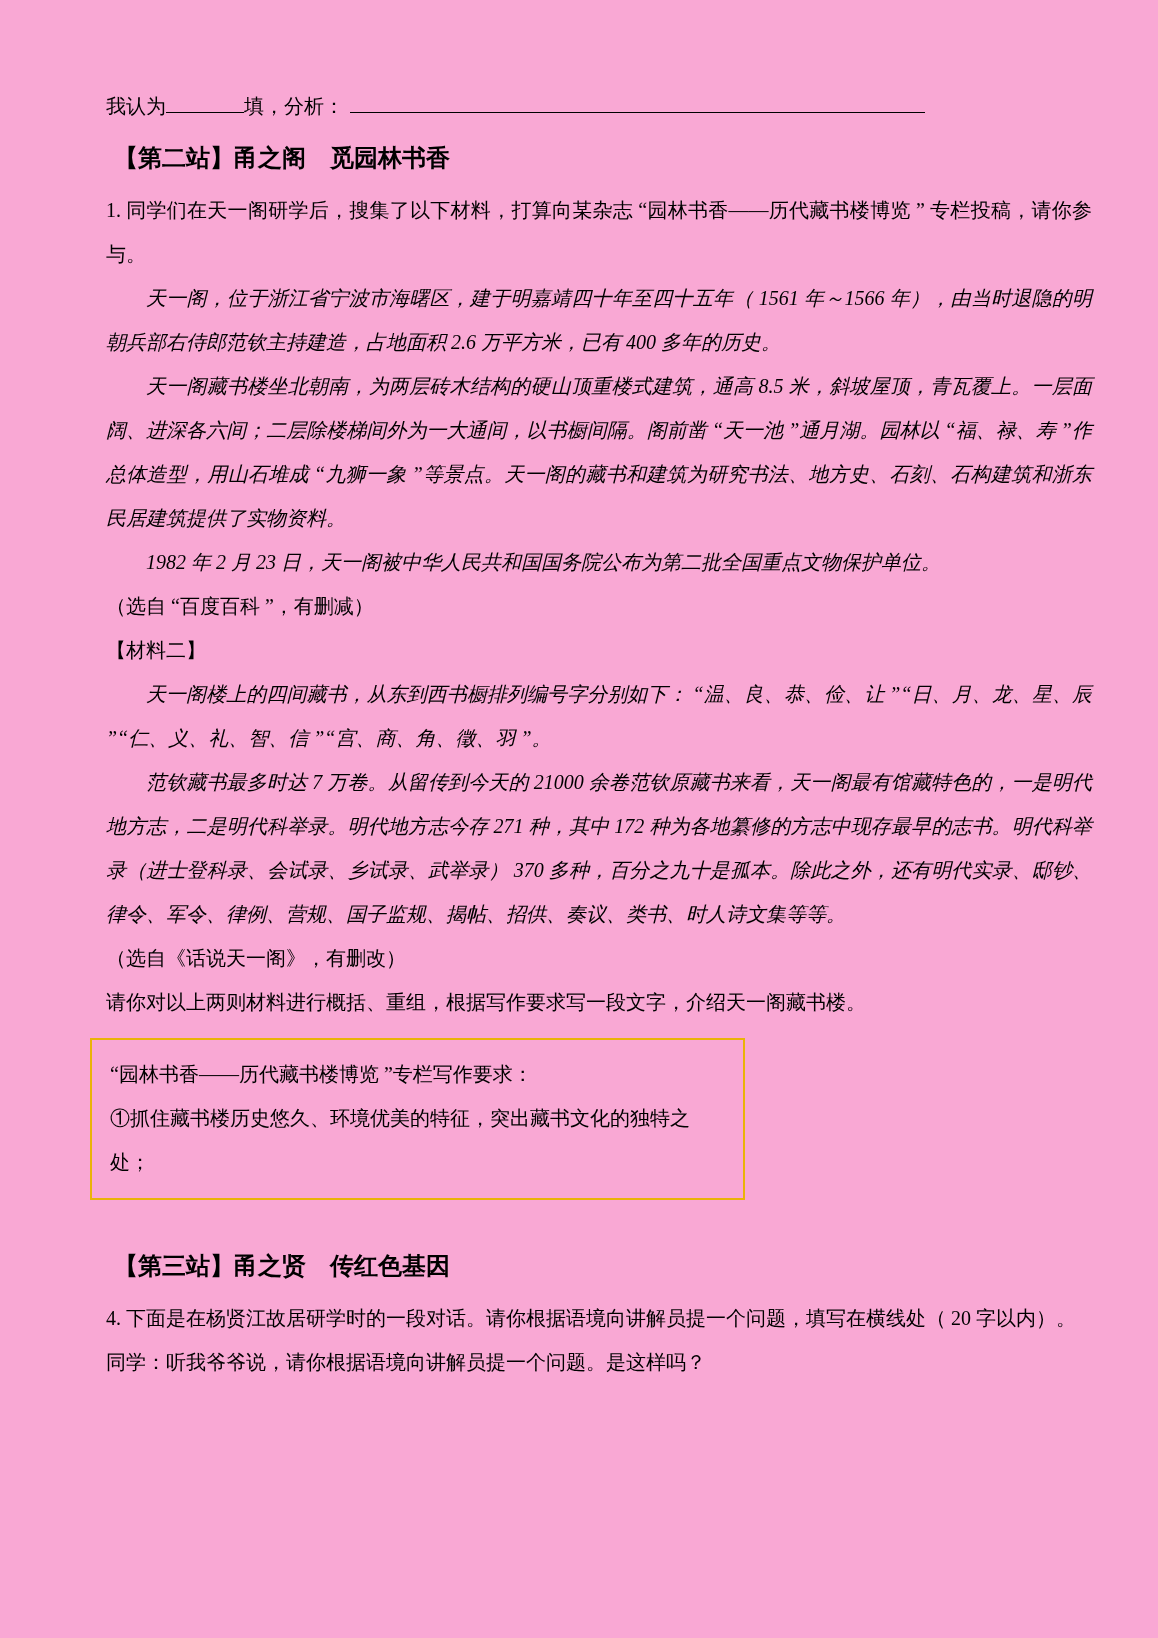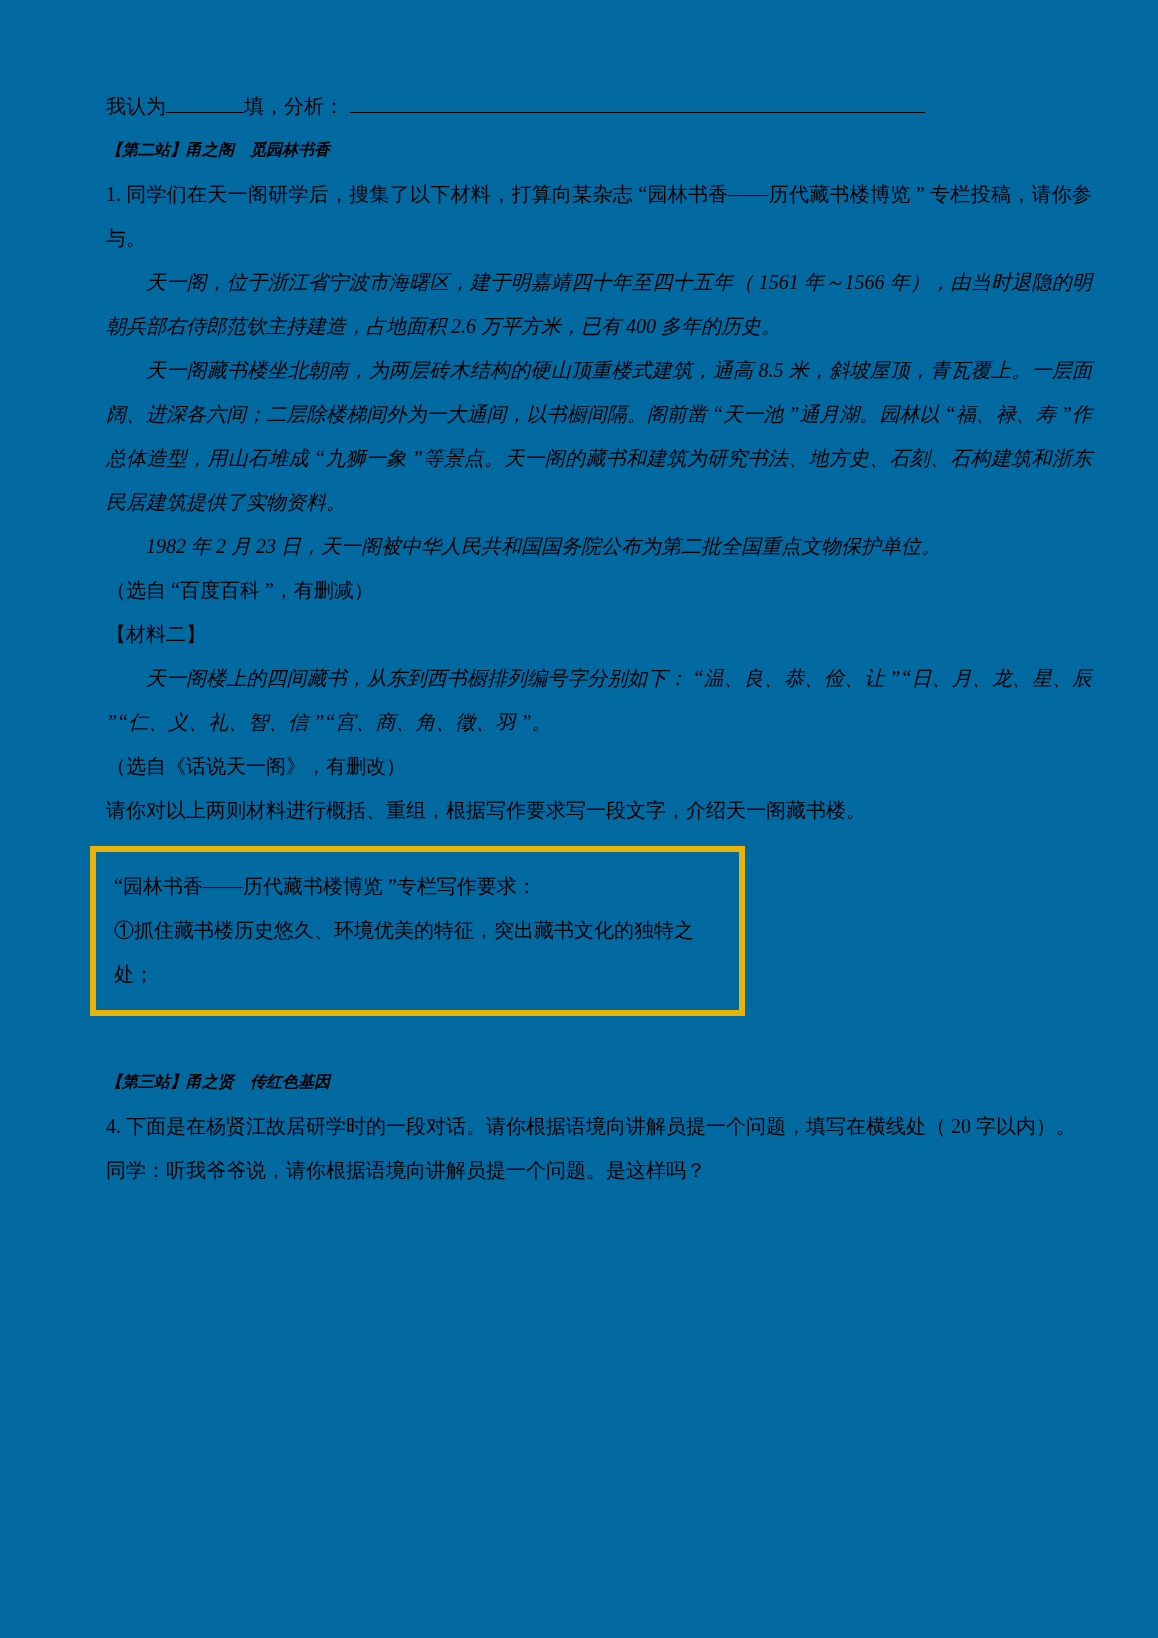--- a/index.html
+++ b/index.html
@@ -5,51 +5,50 @@
   * { box-sizing: border-box; }
   html, body {
     margin: 0;
     padding: 0;
     background: #ffffff;
   }
   .page {
     position: relative;
     width: 1158px;
     height: 1638px;
-    background: #0369a1;
+    background: #f9a8d4;
     color: #000000;
     font-family: "Liberation Serif", "DejaVu Serif", serif;
     font-size: 20px;
     line-height: 44px;
     padding: 84px 66px 0 106px;
     overflow: hidden;
   }
   p {
     margin: 0;
     text-align: justify;
   }
   .indent { text-indent: 2em; font-style: italic; }
   .right { text-align: left; }
   .heading {
     font-weight: bold;
-    margin: 0;
-    font-size: 16px;
+    margin: 8px;
+    font-size: 24px;
     line-height: 44px;
-    font-style: italic;
   }
   .blank {
     display: inline-block;
     border-bottom: 1px solid #000;
     height: 22px;
     vertical-align: baseline;
   }
   .blank-short { width: 78px; }
   .blank-long  { width: 575px; margin-left: 6px; }
   .req-box {
-    border: 6px solid #eab308;
+    border: 2px solid #eab308;
     width: 655px;
     margin: 14px 0 44px -16px;
     padding: 12px 18px 14px 18px;
   }
   .req-box p { text-align: left; }
 </style>
 </head>
 <body>
 
 <div class="page">
@@ -68,20 +67,21 @@
   <p class="indent">天一阁藏书楼坐北朝南，为两层砖木结构的硬山顶重楼式建筑，通高  8.5 米，斜坡屋顶，青瓦覆上。一层面阔、进深各六间；二层除楼梯间外为一大通间，以书橱间隔。阁前凿 “天一池 ”通月湖。园林以 “福、禄、寿 ”作总体造型，用山石堆成 “九狮一象 ”等景点。天一阁的藏书和建筑为研究书法、地方史、石刻、石构建筑和浙东民居建筑提供了实物资料。</p>
 
   <p class="indent">1982 年 2 月 23 日，天一阁被中华人民共和国国务院公布为第二批全国重点文物保护单位。</p>
 
   <p class="right">（选自 “百度百科 ”，有删减）</p>
 
   <p>【材料二】</p>
 
   <p class="indent">天一阁楼上的四间藏书，从东到西书橱排列编号字分别如下：  “温、良、恭、俭、让 ”“日、月、龙、星、辰 ”“仁、义、礼、智、信 ”“宫、商、角、徵、羽 ”。</p>
 
+  <p class="indent">范钦藏书最多时达 7 万卷。从留传到今天的 21000 余卷范钦原藏书来看，天一阁最有馆藏特色的，一是明代地方志，二是明代科举录。明代地方志今存  271 种，其中 172 种为各地纂修的方志中现存最早的志书。明代科举录（进士登科录、会试录、乡试录、武举录）  370 多种，百分之九十是孤本。除此之外，还有明代实录、邸钞、律令、军令、律例、营规、国子监规、揭帖、招供、奏议、类书、时人诗文集等等。</p>
 
   <p class="right">（选自《话说天一阁》，有删改）</p>
 
   <p>请你对以上两则材料进行概括、重组，根据写作要求写一段文字，介绍天一阁藏书楼。</p>
 
   <div class="req-box">
     <p>“园林书香——历代藏书楼博览 ”专栏写作要求：</p>
     <p>①抓住藏书楼历史悠久、环境优美的特征，突出藏书文化的独特之处；</p>
   </div>
 

